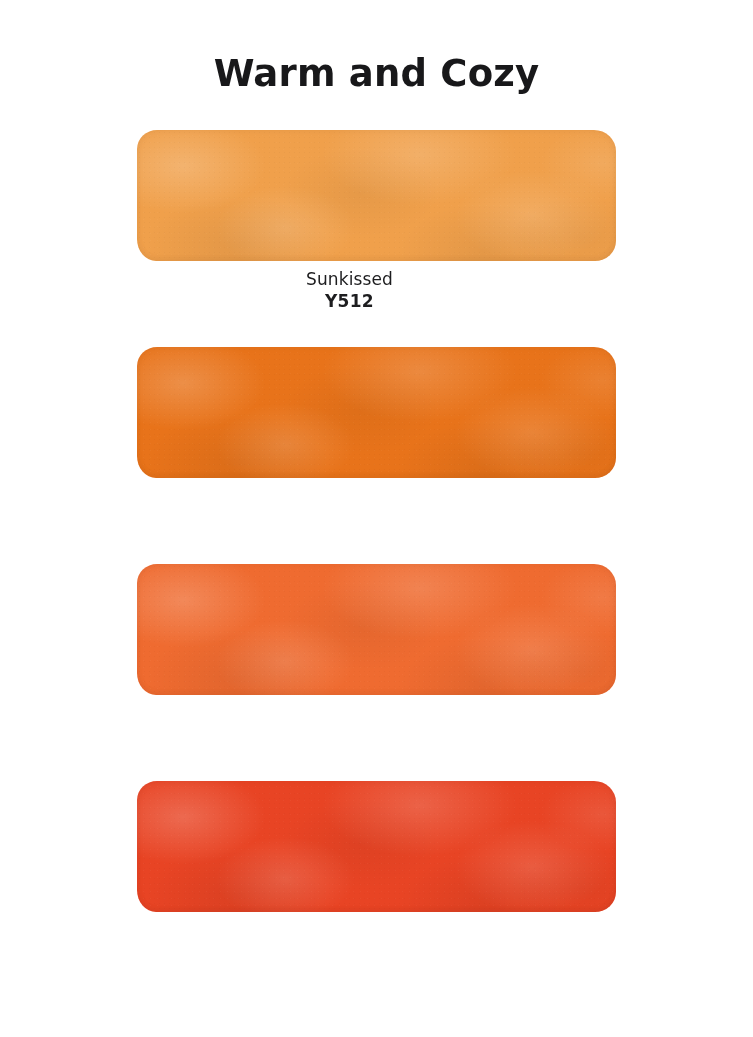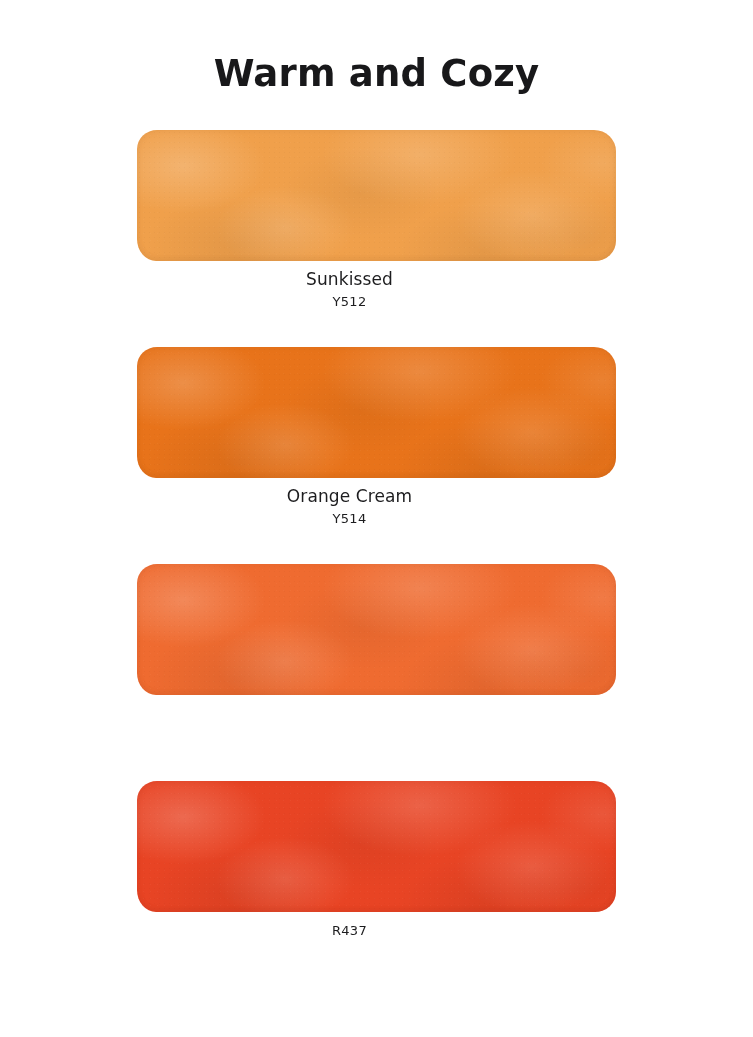--- a/index.html
+++ b/index.html
@@ -127,22 +127,22 @@
     font-family: "DejaVu Sans", sans-serif;
     font-size: 17px;
     font-weight: 400;
     color: #1d1d1f;
     line-height: 22px;
     letter-spacing: 0.1px;
   }
 
   .swatch-code {
     font-family: "DejaVu Sans", sans-serif;
-    font-size: 13px;
-    font-weight: 400;
+    font-size: 17px;
+    font-weight: 700;
     color: #1d1d1f;
     line-height: 23px;
     letter-spacing: 0.3px;
   }
 </style>
 </head>
 <body style="background: rgb(255, 255, 255);">
 
 <div class="page" style="background: rgb(255, 255, 255);">
 
@@ -159,37 +159,32 @@
         <div class="swatch-name">Sunkissed</div>
         <div class="swatch-code">Y512</div>
       </div>
     </div>
 
     <div class="swatch-item">
       <div class="swatch-block">
         <div class="swatch-fill" style="background: rgb(232, 115, 26);"></div>
         <div class="swatch-edge"></div>
       </div>
-      <div class="swatch-caption">
-        <div class="swatch-name">Orange Cream</div>
-        <div class="swatch-code">Y514</div>
-      </div>
     </div>
 
     <div class="swatch-item">
       <div class="swatch-block">
         <div class="swatch-fill" style="background: rgb(239, 107, 48);"></div>
         <div class="swatch-edge"></div>
       </div>
     </div>
 
     <div class="swatch-item">
       <div class="swatch-block">
         <div class="swatch-fill" style="background: rgb(232, 68, 36);"></div>
         <div class="swatch-edge"></div>
       </div>
       <div class="swatch-caption">
-        <div class="swatch-code">R437</div>
       </div>
     </div>
 
   </div>
 </div>
 
 </body></html>

